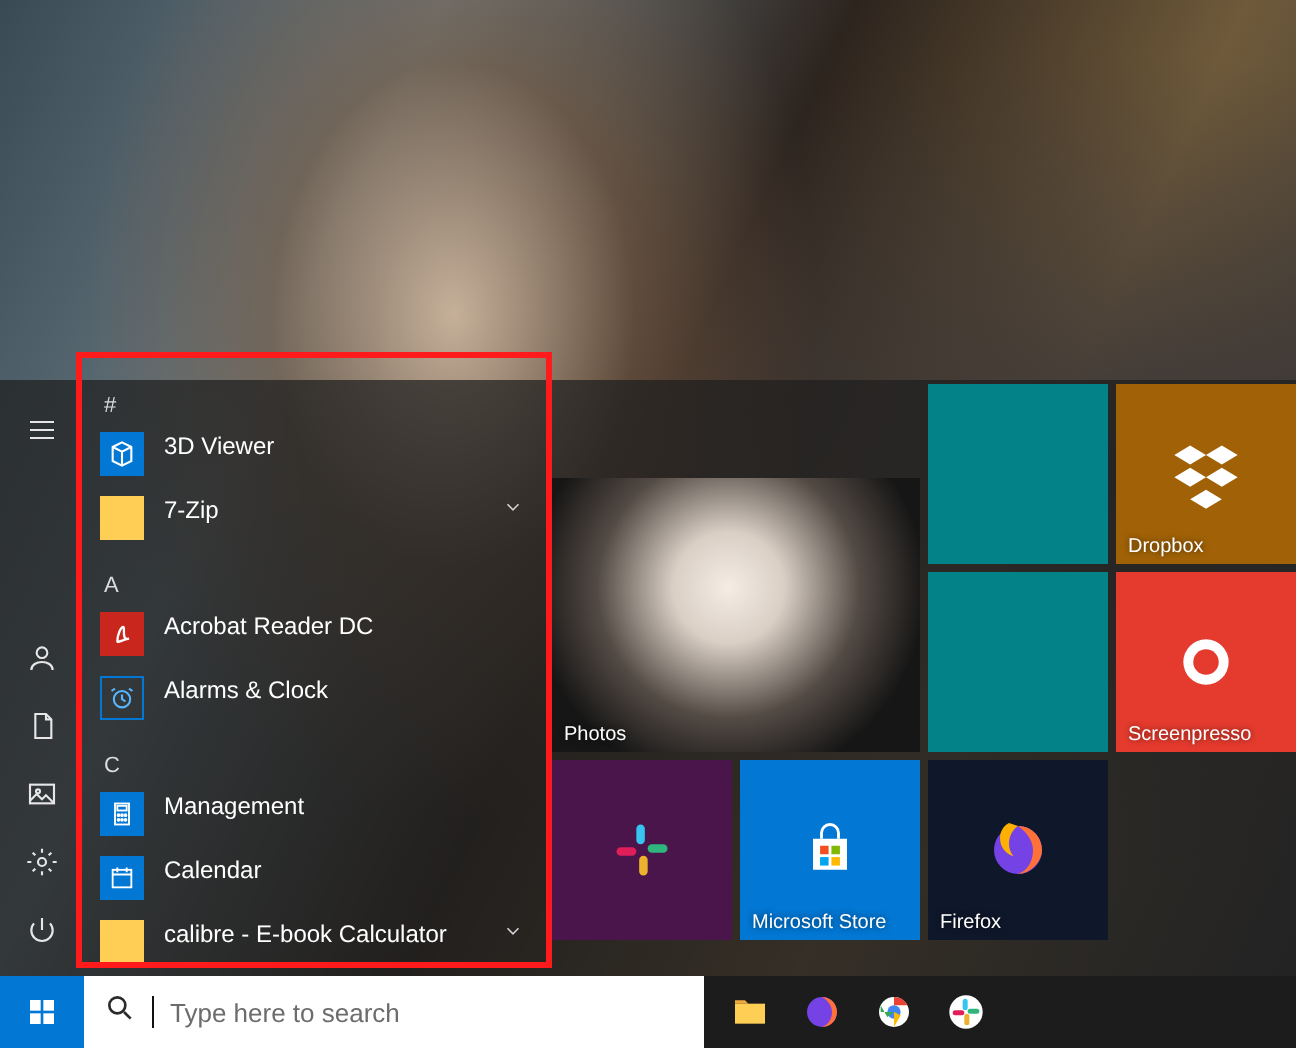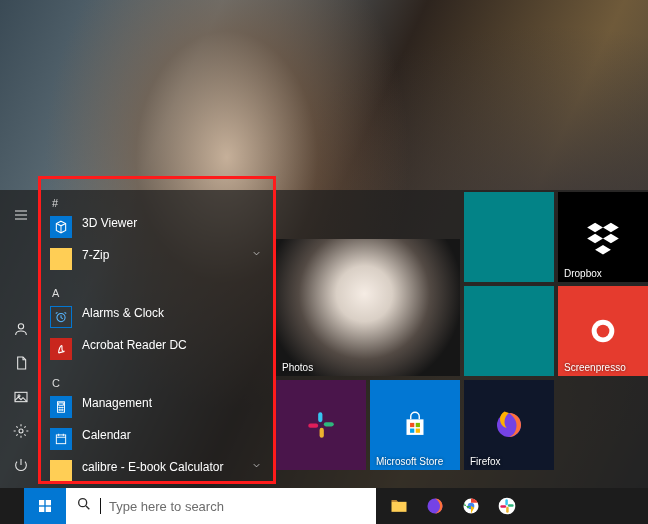--- a/index.html
+++ b/index.html
@@ -70,30 +70,30 @@
     position: relative; display: flex; align-items: center; justify-content: center;
     color: #fff; font-size: 11px; overflow: hidden; cursor: pointer;
   }
   .tile .cap {
     position: absolute; left: 6px; bottom: 3px; font-size: 10px;
     text-shadow: 0 0 3px rgba(0,0,0,.6);
   }
   .t-large { grid-column: span 2; grid-row: span 2; }
   .bg-photo { background: radial-gradient(circle at 48% 40%,#f5ece4 0%,#d9cfc5 22%,#534a44 52%,#161616 78%); margin-top: 47px; }
   .bg-teal  { background:#038387; }
-  .bg-dbx   { background:#000000; }
+  .bg-dbx   { background:#a16207; }
   .bg-sp    { background:#e53b2e; }
   .bg-slack { background:#4a154b; }
   .bg-store { background:#0277d3; }
   .bg-ff    { background:#0f172a; }
 
   
   .taskbar {
     position: absolute; left: 0; right: 0; bottom: 0; height: 36px;
-    background: #1c1c1c; display: flex; align-items: stretch; padding-left: 24px;
+    background: #1c1c1c; display: flex; align-items: stretch;
   }
   .start-btn {
     width: 42px; display: flex; align-items: center; justify-content: center;
     background: #0277d3; cursor: pointer;
   }
   .start-btn svg { width: 16px; height: 16px; fill: #fff; }
   .search-box {
     flex: 0 0 310px; background: #fff; display: flex; align-items: center;
     padding: 0 6px 0 10px; gap: 8px; position: relative;
   }
@@ -174,36 +174,36 @@
         <span class="icon-tile ic-folder"></span>
         <span>7-Zip</span>
         <span class="chev"><svg viewBox="0 0 24 24">
               <path d="M6 9l6 6 6-6"></path>
             </svg></span>
       </div>
 
       <div class="section-head">A</div>
 
       <div class="app-item">
+        <span class="icon-tile ic-red">
+          <svg viewBox="0 0 24 24" width="14" height="14" fill="none" stroke="#fff" stroke-width="2">
+              <path d="M8 18c0-5 3-12 5-12s-2 12 5 10c-6 1-10 4-10 2z"></path>
+            </svg>
+        </span>
+        <span>Acrobat Reader DC</span>
+      </div>
+
+      <div class="app-item">
         <span class="icon-tile ic-blue ic-out" style="background:transparent">
           <svg viewBox="0 0 24 24" width="14" height="14" fill="none" stroke="#57b6ff" stroke-width="1.8">
               <circle cx="12" cy="13" r="7"></circle>
               <path d="M12 9v4l3 2M6 4L3 6M18 4l3 2"></path>
             </svg>
         </span>
         <span>Alarms &amp; Clock</span>
-      </div>
-
-      <div class="app-item">
-        <span class="icon-tile ic-red">
-          <svg viewBox="0 0 24 24" width="14" height="14" fill="none" stroke="#fff" stroke-width="2">
-              <path d="M8 18c0-5 3-12 5-12s-2 12 5 10c-6 1-10 4-10 2z"></path>
-            </svg>
-        </span>
-        <span>Acrobat Reader DC</span>
       </div>
 
       <div class="section-head">C</div>
 
       <div class="app-item">
         <span class="icon-tile ic-blue">
           <svg viewBox="0 0 24 24" width="14" height="14" fill="none" stroke="#fff" stroke-width="1.6">
               <rect x="6" y="3" width="12" height="18"></rect>
               <rect x="8" y="5" width="8" height="4"></rect>
               <circle cx="9" cy="13" r=".8" fill="#fff"></circle>

